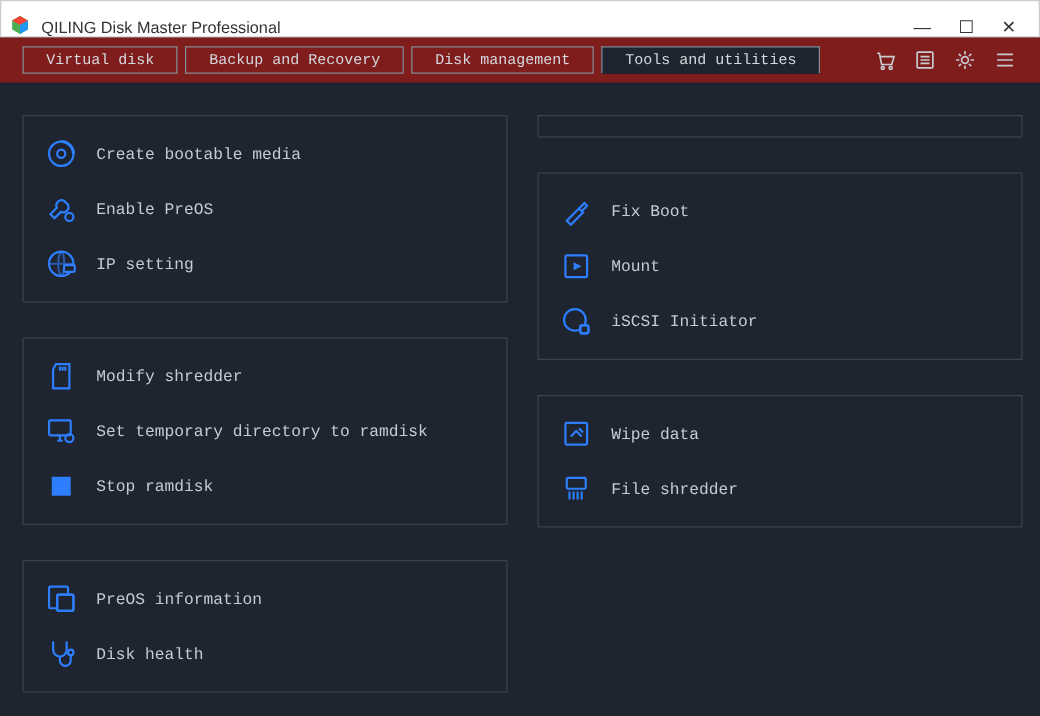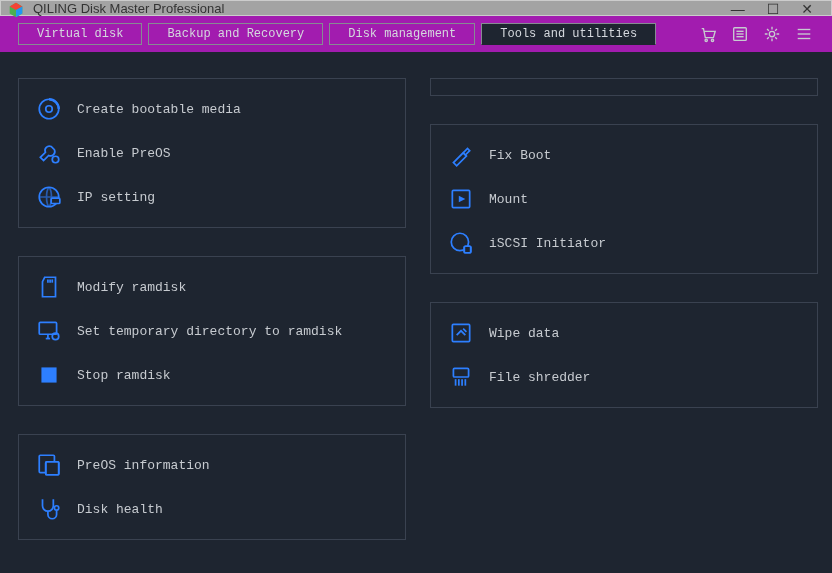--- a/index.html
+++ b/index.html
@@ -1,22 +1,22 @@
 <!DOCTYPE html>
 <html><head>
 <meta charset="utf-8">
 <style>
 * { margin: 0; padding: 0; box-sizing: border-box; }
 body { width: 832px; height: 573px; font-family: "Courier New", monospace; background: #1e2530; overflow: hidden; }
-.titlebar { height: 16px; background: #a3a3a3; border: 1px solid #ccc; display: flex; align-items: flex-start; padding: 0 6px; }
+.titlebar { height: 30px; background: #ffffff; border: 1px solid #ccc; display: flex; align-items: flex-end; padding: 0 6px; }
 .titlebar .logo { width: 18px; height: 18px; margin-right: 8px; display: flex; align-items: center; justify-content: center; }
 .titlebar .title { font-family: Arial, sans-serif; font-size: 13px; color: #333; flex: 1; }
 .titlebar .btns { display: flex; gap: 22px; margin-right: 12px; }
 .titlebar .btn { font-family: Arial, sans-serif; font-size: 14px; color: #333; cursor: pointer; }
-.tabbar { height: 36px; background: #a21caf; display: flex; align-items: center; padding: 0 18px; }
+.tabbar { height: 36px; background: #7f1d1d; display: flex; align-items: center; padding: 0 18px; }
 .tab { height: 22px; border: 1px solid #868b92; margin-right: 6px; padding: 0 18px; display: flex; align-items: center; font-size: 12px; color: #d5d9de; cursor: pointer; }
 .tab.active { background: #1e2530; border-bottom: 1px solid #1e2530; }
 .tabbar .spacer { flex: 1; }
 .tbicon { width: 20px; height: 20px; margin-left: 12px; cursor: pointer; display: flex; align-items: center; justify-content: center; }
 .tbicon svg { stroke: #c7cbd0; fill: none; stroke-width: 1.5; }
 .content { display: flex; padding: 26px 14px 20px 18px; gap: 24px; height: calc(573px - 30px - 28px); }
 .col { flex: 1; display: flex; flex-direction: column; gap: 28px; }
 .group { border: 1px solid #3a4250; padding: 8px 6px; }
 .item { display: flex; align-items: center; height: 44px; padding: 0 6px; cursor: pointer; }
 .item.selected { background: #e8f3ff; }
@@ -127,21 +127,21 @@
     <div class="group">
       <div class="item">
         <span class="icon">
             <svg viewBox="0 0 24 24" width="26" height="26">
               <path d="M8 3h10v18H6V7l2-4z"></path>
               <line x1="11" y1="5" x2="11" y2="8"></line>
               <line x1="13" y1="5" x2="13" y2="8"></line>
               <line x1="15" y1="5" x2="15" y2="8"></line>
             </svg>
           </span>
-        <span class="label">Modify ramdisk</span>
+        <span class="label">Modify shredder</span>
       </div>
       <div class="item">
         <span class="icon">
             <svg viewBox="0 0 24 24" width="26" height="26">
               <rect x="3" y="4" width="16" height="11" rx="1"></rect>
               <line x1="9" y1="19" x2="13" y2="19"></line>
               <line x1="11" y1="15" x2="11" y2="19"></line>
               <circle cx="18" cy="17" r="3"></circle>
             </svg>
           </span>

